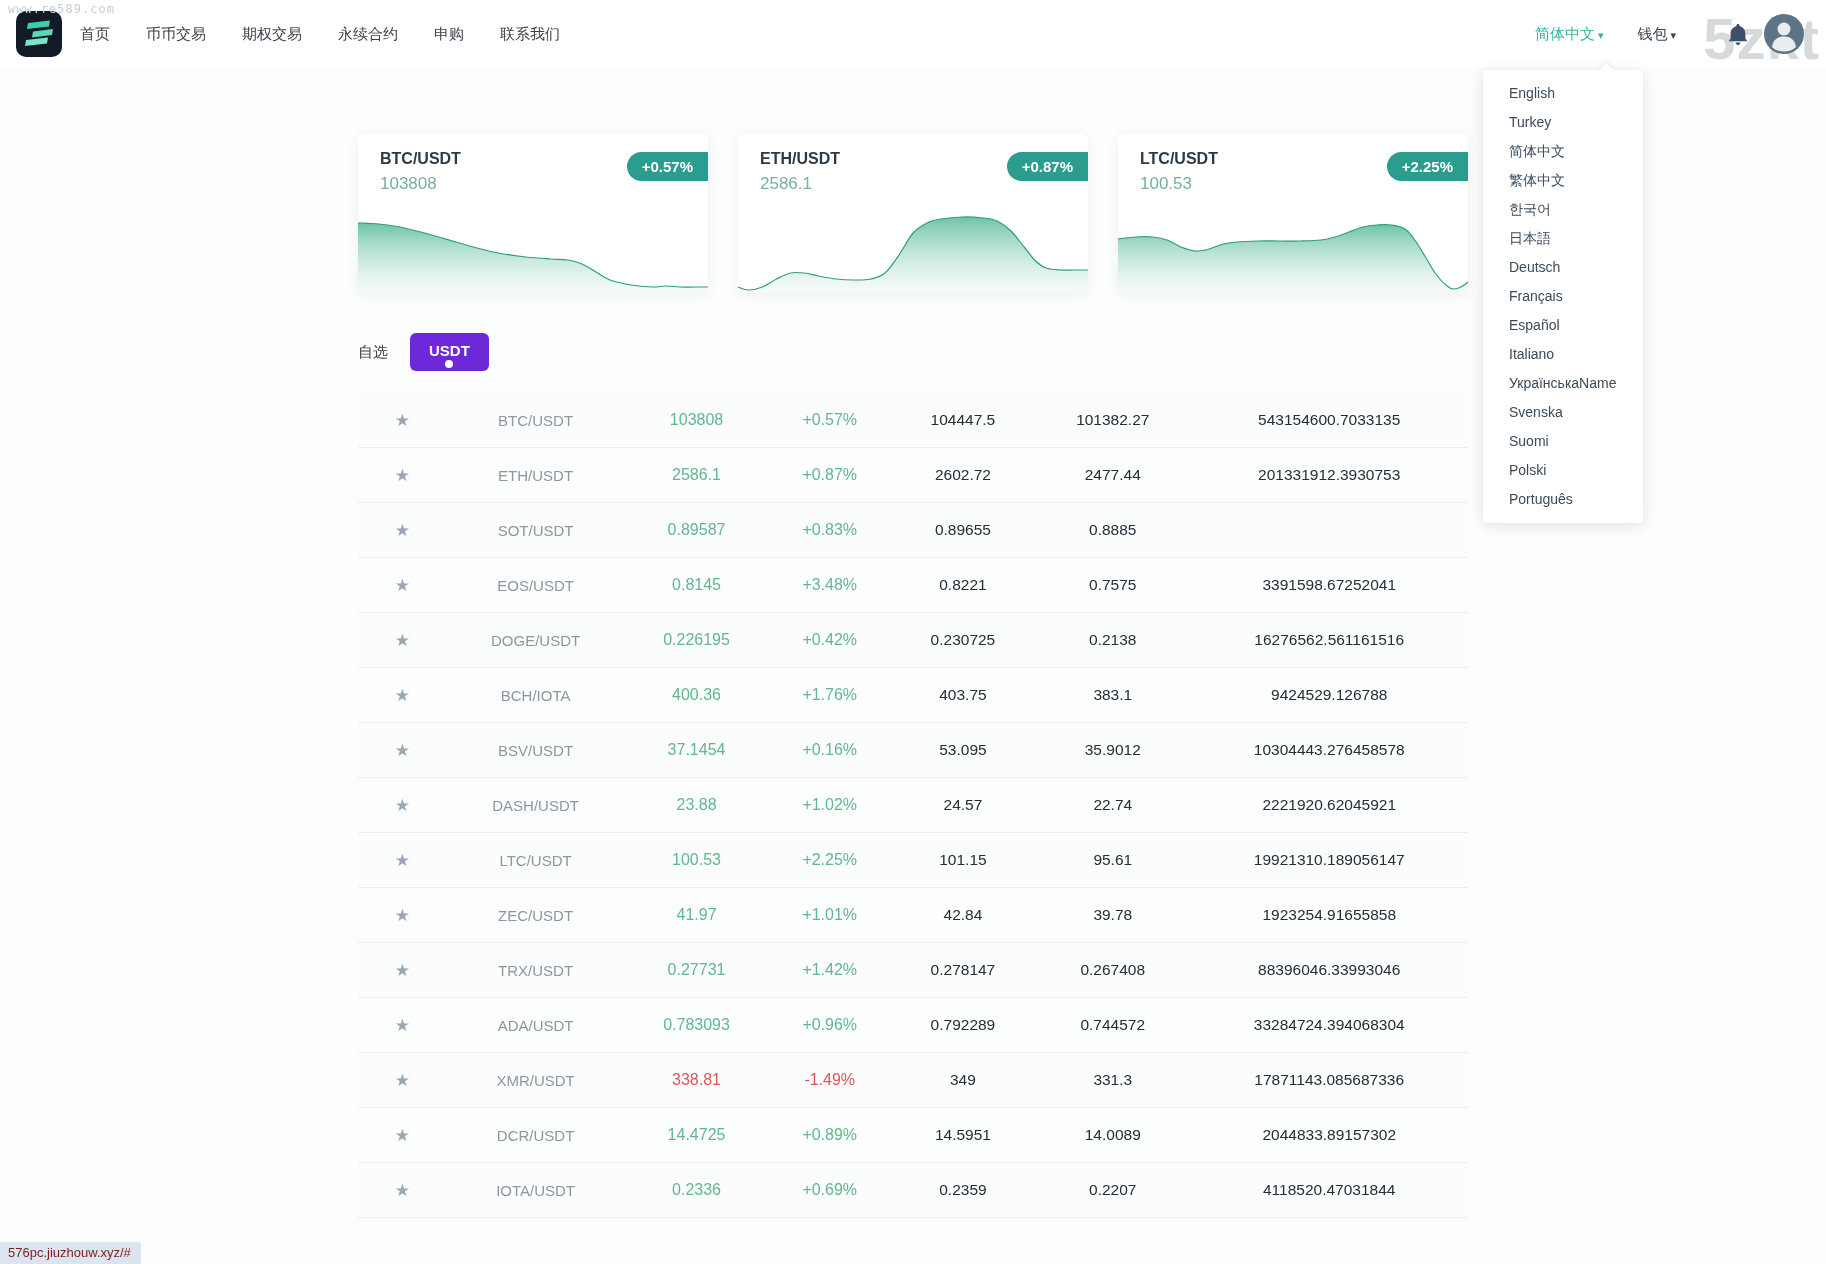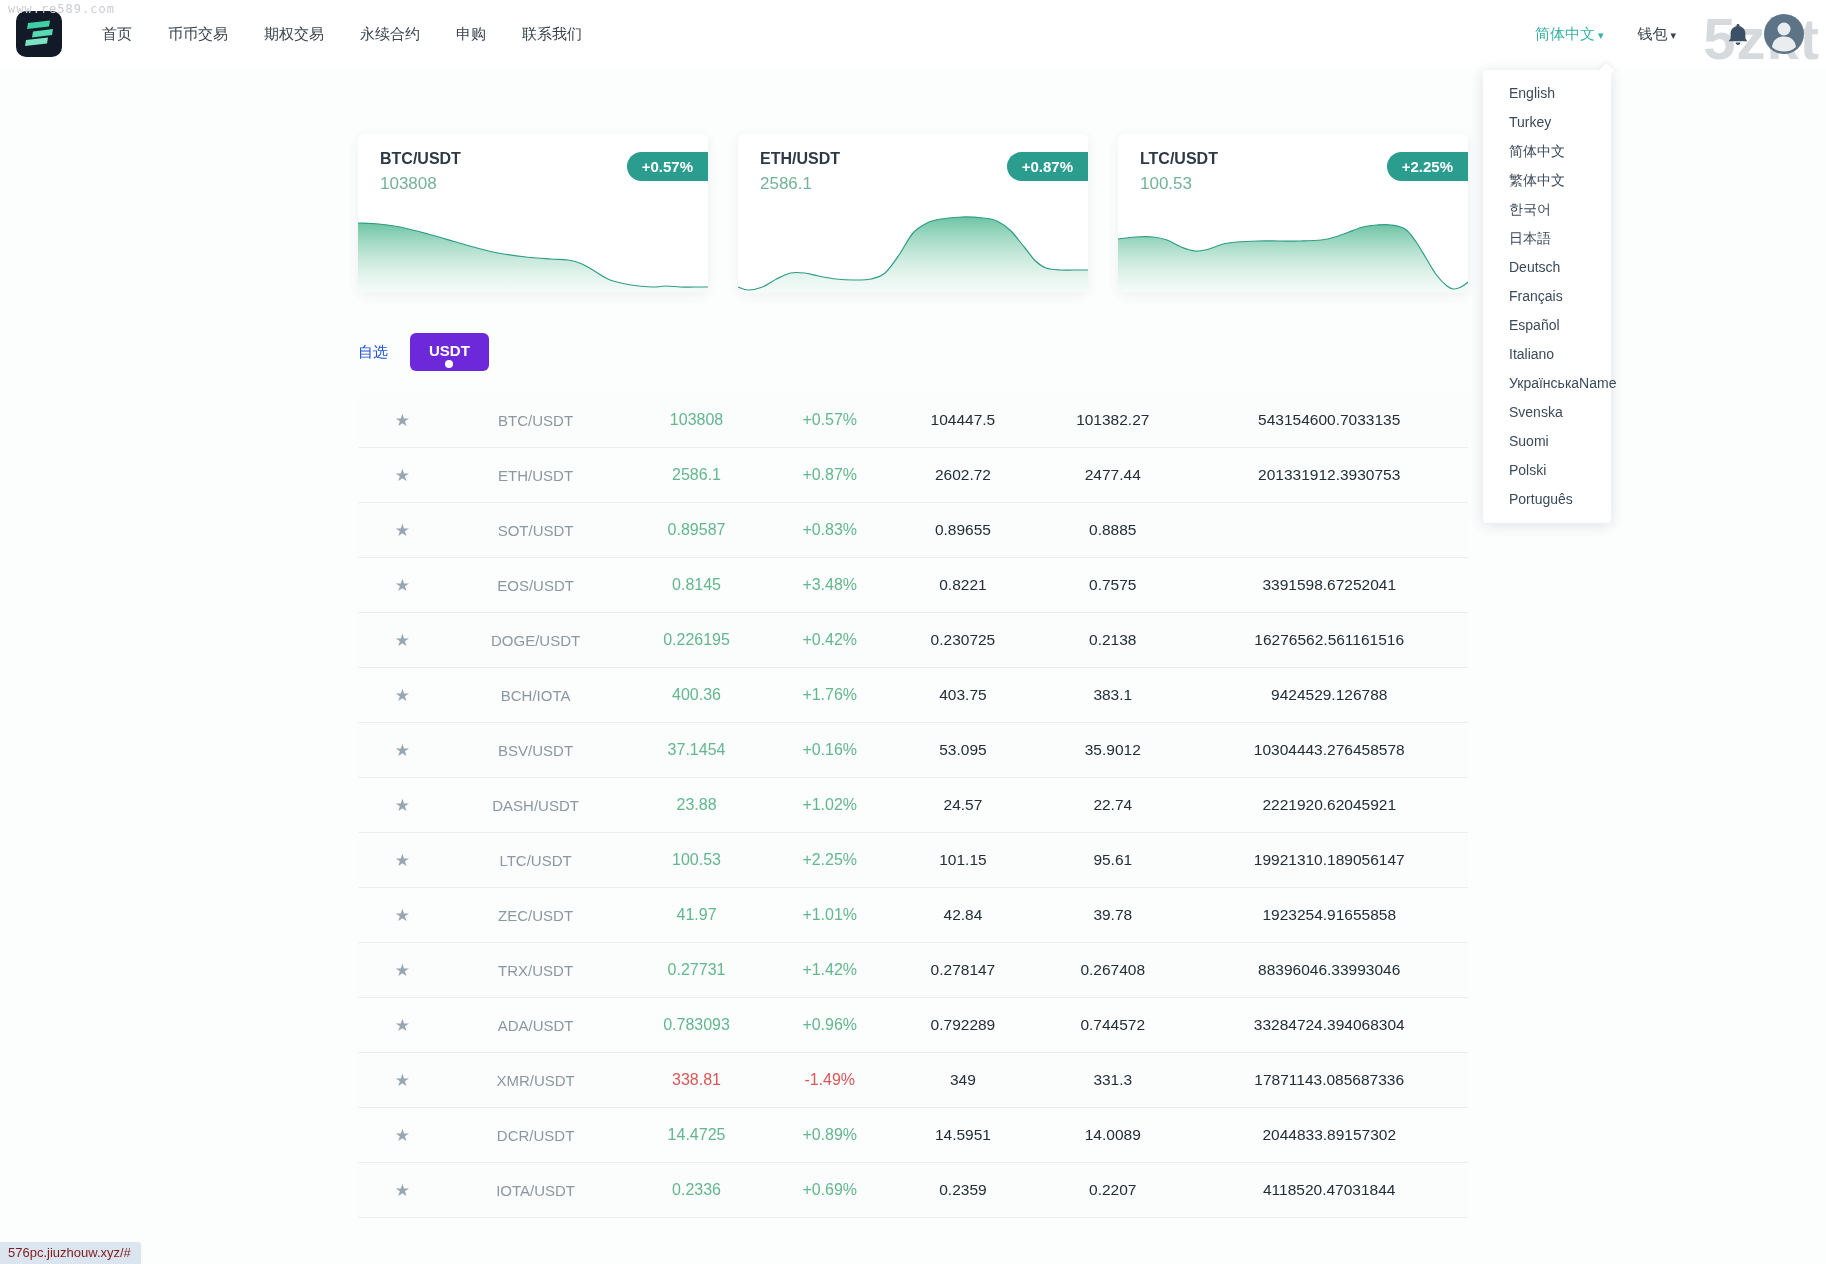--- a/index.html
+++ b/index.html
@@ -18,35 +18,35 @@
     position:absolute; top:10px; right:6px; z-index:5;
     font-size:58px; font-weight:bold; color:#d7dadd; letter-spacing:1px;
     line-height:1;
   }
   
   header {
     position:relative; height:68px; background:#ffffff;
     display:flex; align-items:center; z-index:10;
   }
   .logo { margin-left:16px; width:46px; height:46px; flex:0 0 auto; cursor:pointer; }
-  nav { display:flex; margin-left:40px; gap:36px; }
+  nav { display:flex; margin-left:18px; gap:36px; }
   .nav-item { font-size:15px; color:#39434e; cursor:pointer; white-space:nowrap; }
   .header-right {
     position:absolute; right:150px; top:0; height:68px;
     display:flex; align-items:center; gap:34px; z-index:8;text-align:center;
   }
   .lang-btn { font-size:15px; color:#35b2a2; cursor:pointer; white-space:nowrap; }
   .lang-btn .caret { color:#35b2a2; font-size:11px; margin-left:3px; }
   .wallet-btn { font-size:15px; color:#39434e; cursor:pointer; white-space:nowrap; }
   .wallet-btn .caret { color:#39434e; font-size:11px; margin-left:3px; }
   .bell { position:absolute; right:76px; top:22px; z-index:8; cursor:pointer; }
   .avatar { position:absolute; right:22px; top:14px; z-index:8; cursor:pointer; }
   
   .lang-menu {
-    position:absolute; left:1483px; top:70px; width:128px; z-index:50;
+    position:absolute; left:1483px; top:70px; width:160px; z-index:50;
     background:#ffffff; border-radius:4px;
     box-shadow:0 2px 14px rgba(40,60,80,.14);
     padding:9px 0;
   }
   .lang-menu .notch {
     position:absolute; top:-5px; left:118px; width:11px; height:11px;
     background:#fff; transform:rotate(45deg);
     box-shadow:-2px -2px 4px rgba(40,60,80,.05);
   }
   .lang-item {
@@ -64,21 +64,21 @@
   .card-pair { position:absolute; left:22px; top:16px; font-size:16px; font-weight:bold; color:#2c3a46; }
   .card-price { position:absolute; left:22px; top:40px; font-size:17px; color:#75b299; }
   .card-badge {
     position:absolute; right:0; top:18px;
     background:#2a9d8f; color:#fff; font-size:15px; font-weight:bold;
     padding:6px 15px 6px 15px; border-radius:16px 0 0 16px;
   }
   .spark { position:absolute; left:0; right:0; bottom:0; width:100%; height:100px; display:block; }
   
   .tabs { display:flex; align-items:center; margin-top:40px; gap:22px; }
-  .tab-fav { font-size:15px; color:#1d4ed8; cursor:pointer; }
+  .tab-fav { font-size:15px; color:#404040; cursor:pointer; }
   .tab-usdt {
     position:relative; background:#6d28d9; color:#fff; font-size:15px; font-weight:bold;
     padding:9px 19px 12px 19px; border-radius:6px; cursor:pointer;
   }
   .tab-usdt::after {
     content:""; position:absolute; left:50%; bottom:3px; margin-left:-4px;
     width:8px; height:8px; border-radius:50%; background:#fff;
   }
   
   .table { margin-top:22px; }

